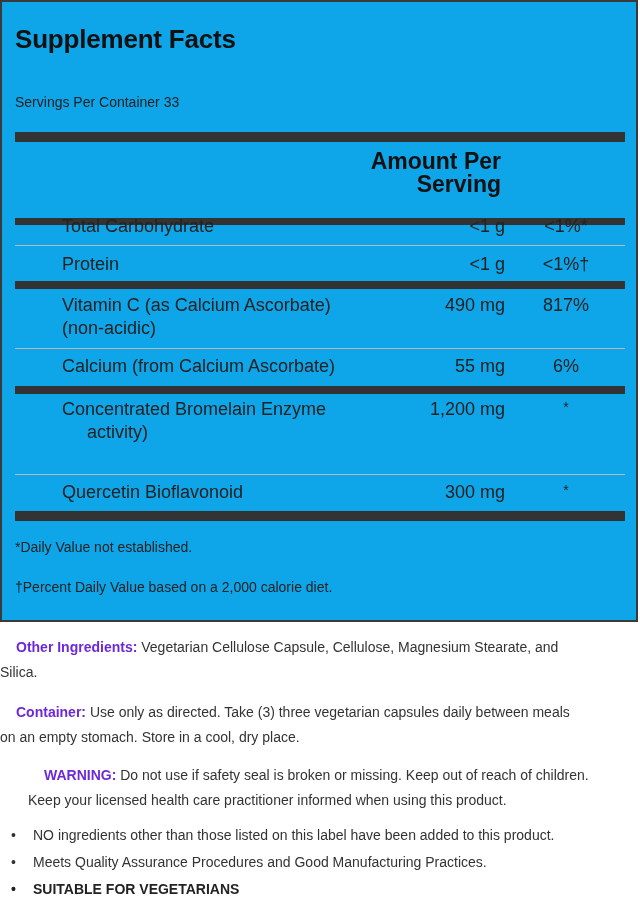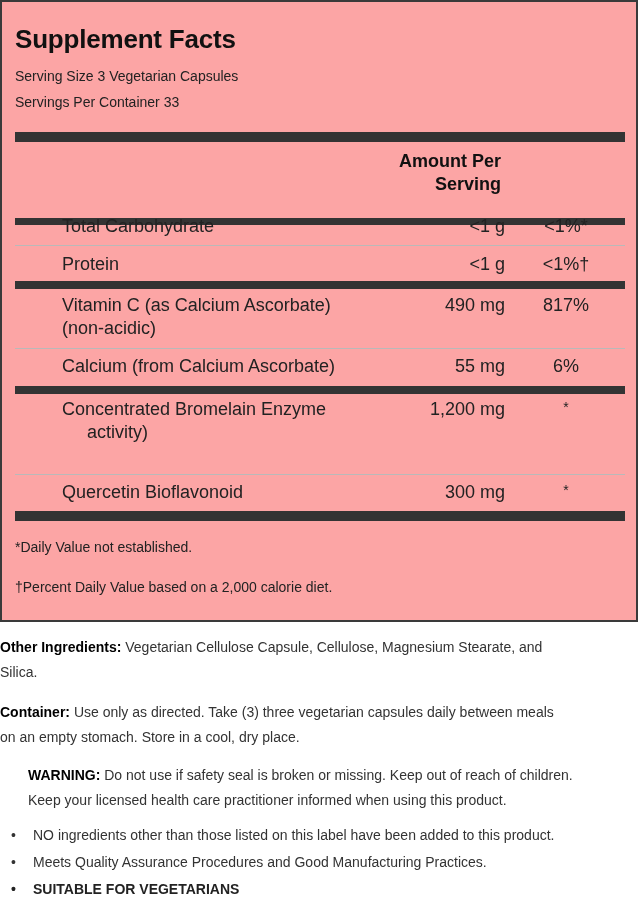--- a/index.html
+++ b/index.html
@@ -2,61 +2,60 @@
 <html><head>
 <meta charset="utf-8">
 <style>
   html, body { margin: 0; padding: 0; background: #ffffff; }
   body {
     width: 640px; height: 902px; position: relative; overflow: hidden;
     font-family: "Liberation Sans", sans-serif; color: #222222;
   }
   .facts-box {
     position: absolute; left: 0; top: 0; width: 634px; height: 618px;
-    border: 2px solid #3a3a3a; background: #fca5a5;
+    border: 2px solid #3a3a3a; background: #0ea5e9;
   }
   .facts-title {
     position: absolute; left: 13px; top: 22px;
     font-size: 26px; font-weight: bold; color: #111111; letter-spacing: -0.2px;
   }
   .serving-line {
     position: absolute; left: 13px; font-size: 14px; color: #222222;
   }
   .bar {
     position: absolute; left: 13px; width: 610px; background: #333333;
   }
   .thin {
     position: absolute; left: 13px; width: 610px; height: 1px; background: #b9b9b9;
   }
   .hdr {
-    position: absolute; font-size: 18px; font-weight: bold; color: #111111;
+    position: absolute; font-size: 23px; font-weight: bold; color: #111111;
     line-height: 23px;
   }
   .hdr-amount { right: 135px; text-align: right; top: 148px; width: 160px; }
   .hdr-dv { left: 522px; width: 82px; text-align: center; top: 148px; }
   .row { position: absolute; left: 13px; width: 610px; font-size: 18px; line-height: 23px; color: #222222; }
   .row .name { position: absolute; left: 1px; top: 0; width: 360px; margin-left: 46px; }
   .row .name .sub { display: block; padding-left: 25px; }
   .row .amt { position: absolute; right: 120px; top: 0; text-align: right; width: 140px; }
   .row .dv { position: absolute; left: 510px; width: 82px; top: 0; text-align: center; }
   .row .dv.star { font-size: 14px; top: -2px; }
   .footnote { position: absolute; left: 13px; font-size: 14px; color: #222222; text-align: right; }
   .para { position: absolute; left: 0; width: 630px; font-size: 14px; line-height: 25px; color: #333333; }
-  .para b { color: #000000; }
+  .para b { color: #6d28d9; padding-left: 16px; }
   .bullets { position: absolute; left: 0; top: 822px; margin: 0; padding: 0; list-style: none; font-size: 14px; color: #333333; }
   .bullets li { position: relative; height: 27px; line-height: 27px; padding-left: 33px; }
   .bullets li .dot { position: absolute; left: 11px; top: 0; font-size: 14px; }
   .bullets li.strong { font-weight: bold; color: #222222; }
 </style>
 </head>
 <body>
 
 <div class="facts-box">
   <div class="facts-title">Supplement Facts</div>
-  <div class="serving-line" style="top:66px;">Serving Size 3 Vegetarian Capsules</div>
   <div class="serving-line" style="top:92px;">Servings Per Container 33</div>
 
   <div class="bar" style="top:130px; height:10px;"></div>
 
   <div class="hdr hdr-amount">
     <div>Amount Per</div>
     <div>Serving</div>
   </div>
 
   <div class="bar" style="top:216px; height:7px;"></div>

